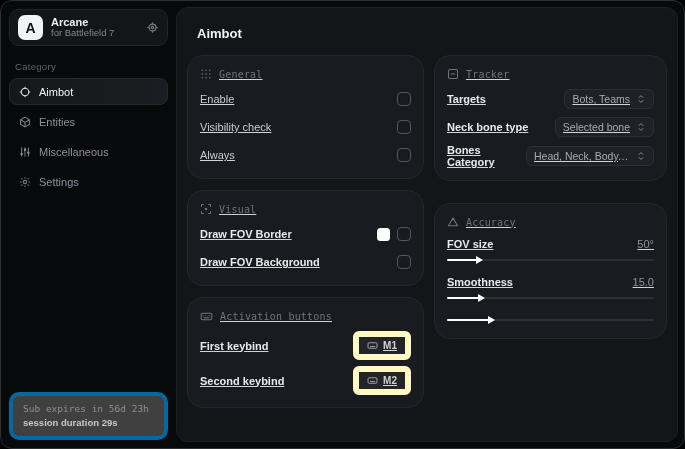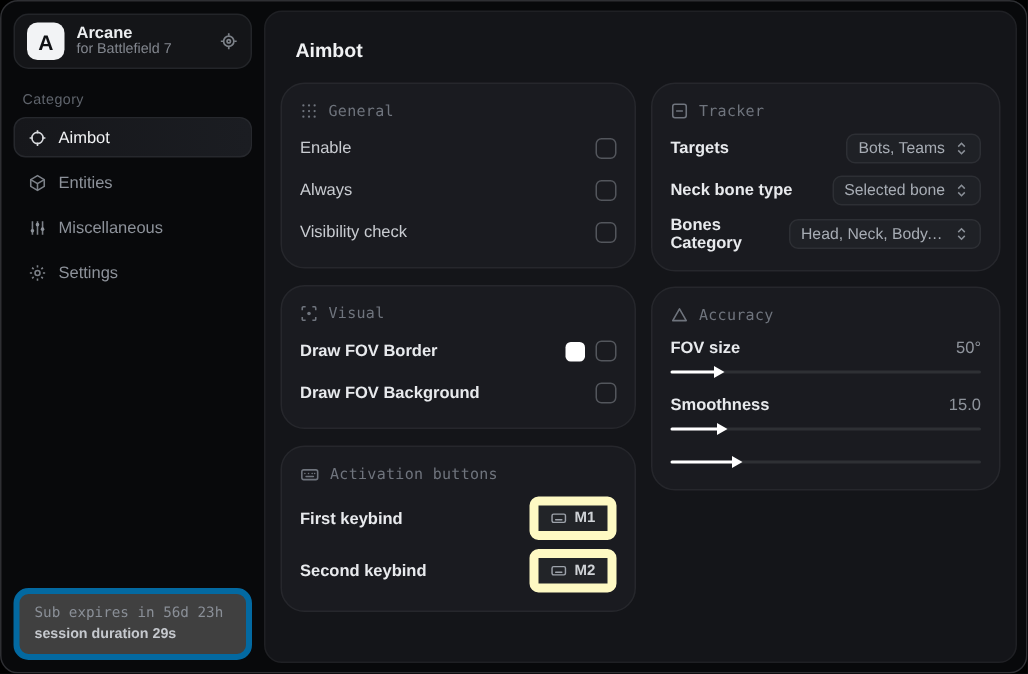--- a/index.html
+++ b/index.html
@@ -47,24 +47,25 @@
   .status-line2 { font-size:9.5px; font-weight:bold; color:#c6c9ce; }
   
   .main {
     position:absolute; left:175px; top:6px; right:6px; bottom:6px;
     background:#141519; border:1px solid #1f2024; border-radius:12px;
     padding:12px 10px;
   }
   .main-title { font-size:13px; font-weight:bold; color:#f0f1f3; margin:6px 0 14px 10px; }
   .cols { display:flex; gap:10px; align-items:flex-start; padding:0 0 0 0; }
   .col-left  { width:241px; display:flex; flex-direction:column; gap:11px; }
-  .col-right { width:237px; display:flex; flex-direction:column; gap:10px; }
+  .col-right { width:237px; display:flex; flex-direction:column; gap:22px; }
   .card {
     background:#1a1b20; border:1px solid #26272c; border-radius:16px;
     padding:10px 12px 12px;
+    text-decoration:underline;
   }
   .card-title {
     display:flex; align-items:center; gap:7px;
     font-family:"DejaVu Sans Mono", monospace; font-size:10px; color:#6f747d;
     margin:2px 0 8px; letter-spacing:.2px;
   }
   .card-title .t-ic { color:#6f747d; display:flex; }
   .row { display:flex; align-items:center; justify-content:space-between; min-height:22px; margin-top:6px; }
   .row-label { font-size:11px; color:#c9ccd1; }
   .row-label.bold { font-weight:bold; color:#e8eaed; }
@@ -199,25 +200,25 @@
                   <circle cx="13" cy="13" r="1"></circle>
               </svg>
             </span>
             <span>General</span>
           </div>
           <div class="row">
             <span class="row-label">Enable</span>
             <span class="checkbox"></span>
           </div>
           <div class="row">
+            <span class="row-label">Visibility check</span>
+            <span class="checkbox"></span>
+          </div>
+          <div class="row">
             <span class="row-label">Always</span>
-            <span class="checkbox"></span>
-          </div>
-          <div class="row">
-            <span class="row-label">Visibility check</span>
             <span class="checkbox"></span>
           </div>
         </div>
 
         <div class="card">
           <div class="card-title">
             <span class="t-ic">
               <svg width="12" height="12" viewBox="0 0 16 16" fill="none" stroke="currentColor" stroke-width="1.4">
                 <path d="M2 5V3a1 1 0 0 1 1-1h2M11 2h2a1 1 0 0 1 1 1v2M14 11v2a1 1 0 0 1-1 1h-2M5 14H3a1 1 0 0 1-1-1v-2"></path>
                 <circle cx="8" cy="8" r="1.6" fill="currentColor" stroke="none"></circle>

